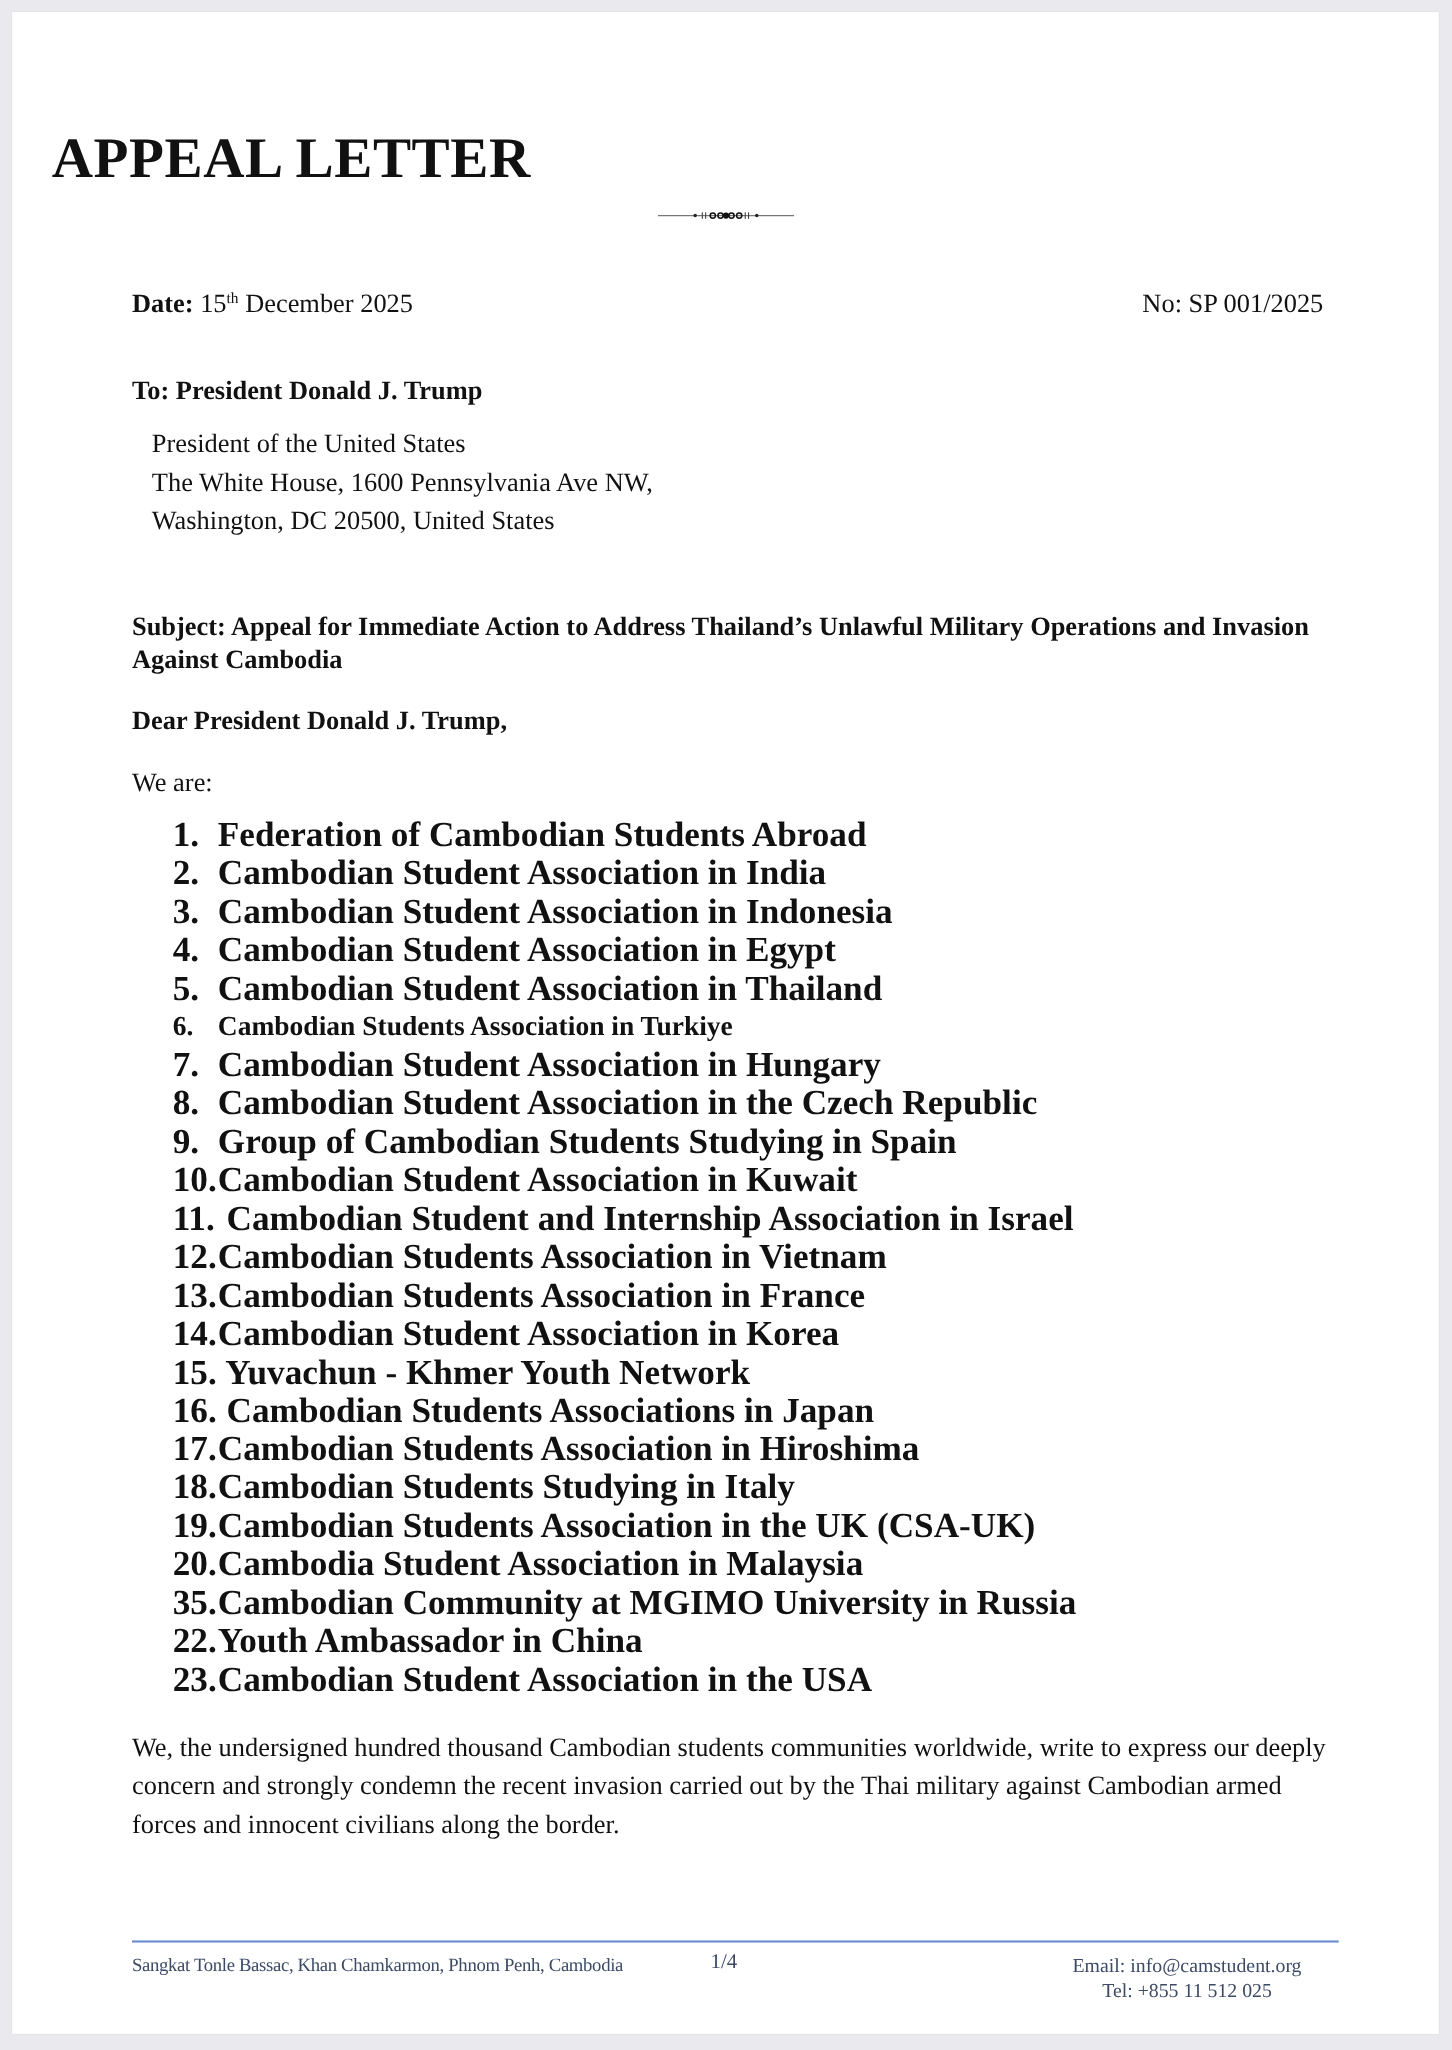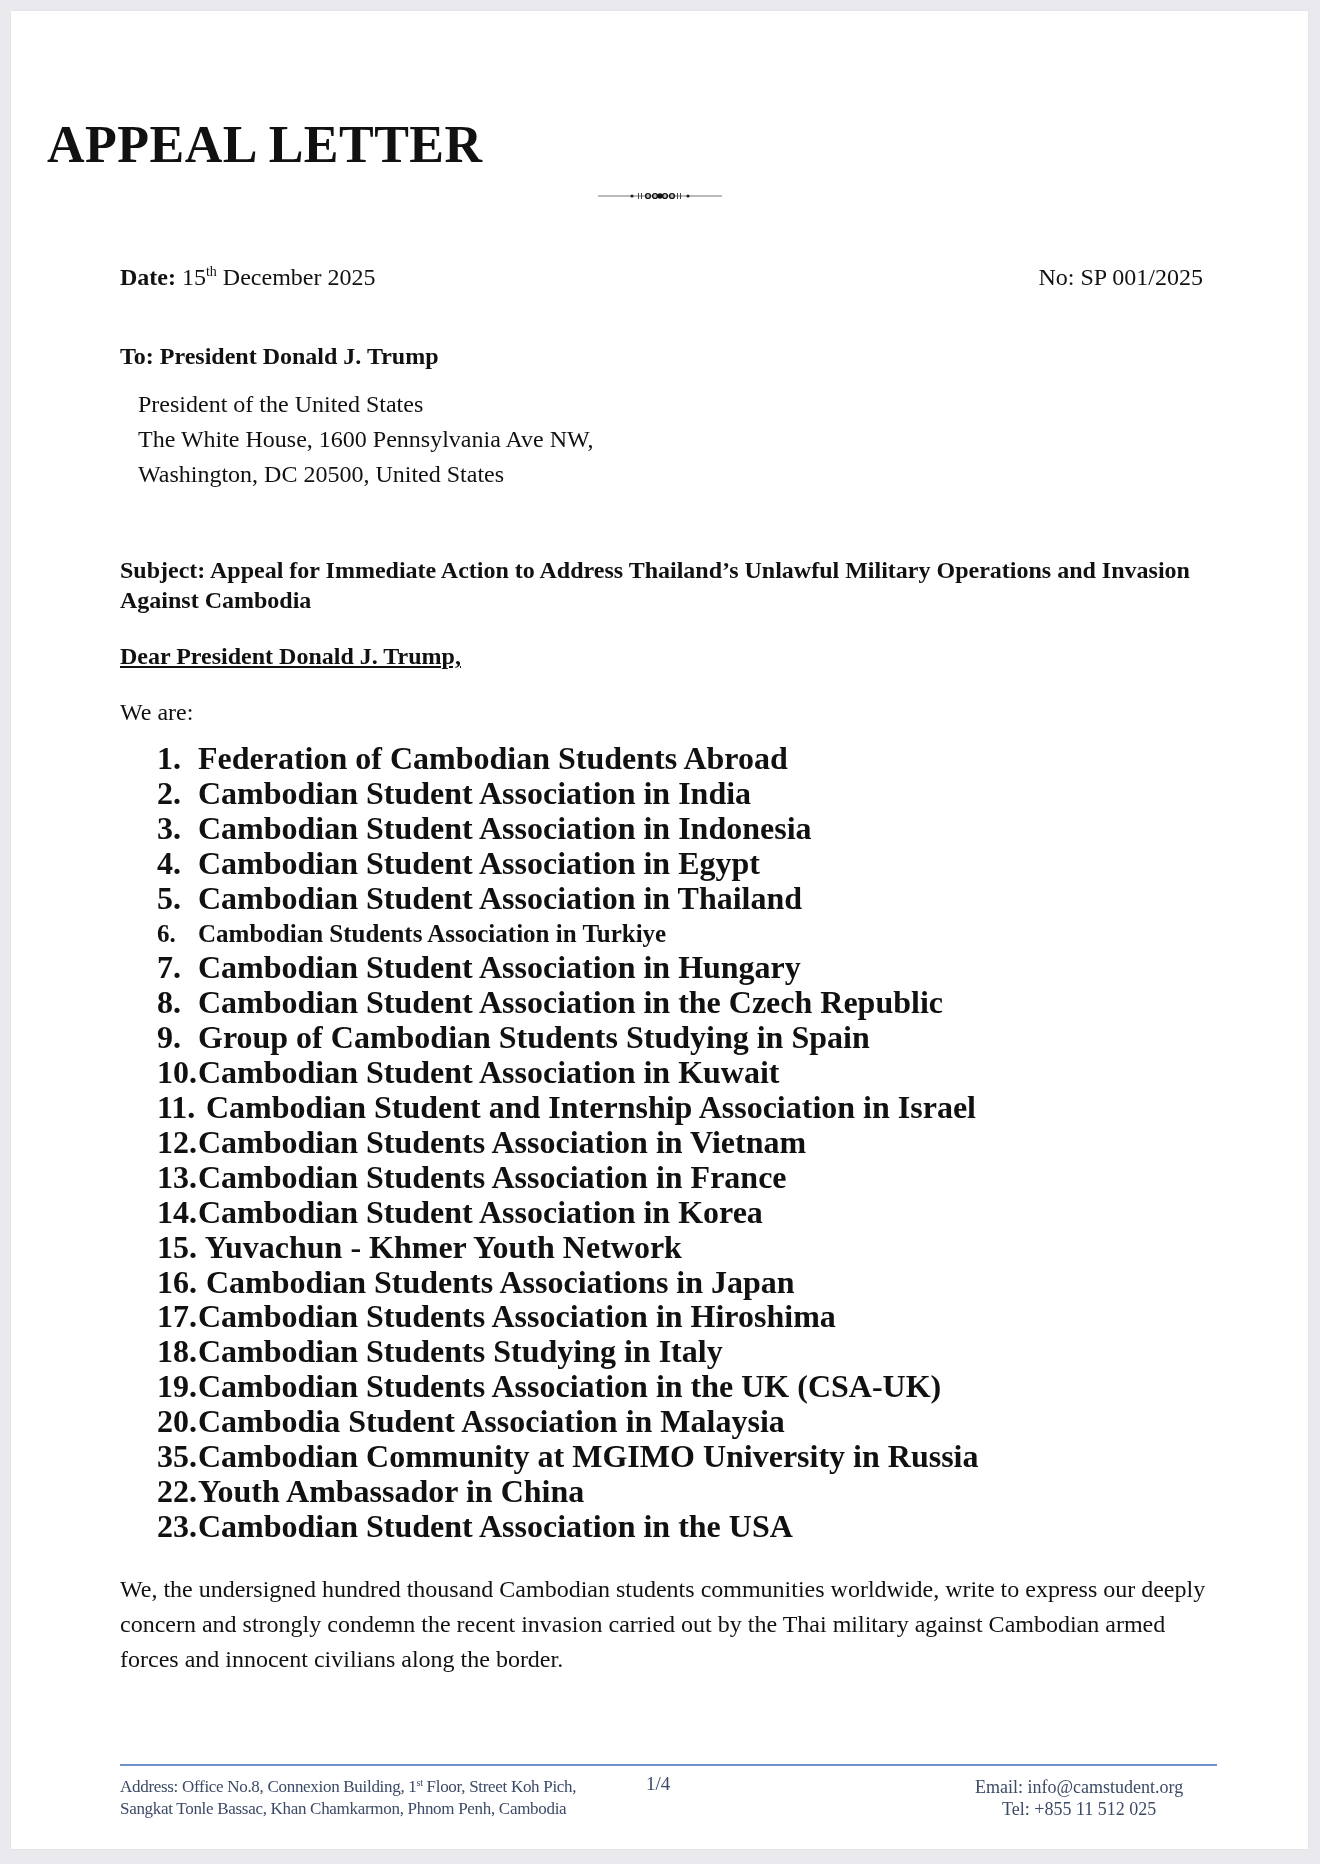--- a/index.html
+++ b/index.html
@@ -30,21 +30,21 @@
   .date-row { left: 109px; top: 253px; }
   .ref-no { right: 105px; top: 253px; }
   sup { font-size: 14px; vertical-align: 9px; line-height: 0; }
   .to { left: 109px; top: 332px; }
   .addr { left: 109px; font-size: 24px; margin-left: 18px; }
   .subject {
     left: 109px; top: 544px; width: 1090px;
     white-space: normal; line-height: 30px;
     font-weight: bold; font-size: 24px;
   }
-  .salutation { left: 109px; top: 632px; text-decoration: underline; }
+  .salutation { left: 109px; top: 632px; }
   .we-are { left: 109px; top: 688px; text-align: right; }
   .list { left: 146px; top: 730px; }
   .list-item {
     position: absolute; left: 0; white-space: nowrap;
     font-weight: bold; font-size: 32px; height: 35px; line-height: 35px;
   }
   .list-num { display: inline-block; width: 41px; }
   .list-num.wide { width: 41px; }
   .para {
     left: 109px; top: 1561px; width: 1090px;
@@ -126,21 +126,20 @@
     <div class="list-item" style="top:698px"><span class="list-num wide">35.</span><span>Cambodian Community at MGIMO University in Russia</span></div>
     <div class="list-item" style="top:732.9px"><span class="list-num wide">22.</span><span>Youth Ambassador in China</span></div>
     <div class="list-item" style="top:767.8px"><span class="list-num wide">23.</span><span>Cambodian Student Association in the USA</span></div>
   </div>
 
   <div class="abs para">We, the undersigned hundred thousand Cambodian students communities worldwide, write to express our deeply concern and strongly condemn the recent invasion carried out by the Thai military against Cambodian armed forces and innocent civilians along the border.</div>
 
   <div class="abs footer-line"></div>
 
   <div class="abs footer-text footer-addr">
-    <div><span>Address: Office No.8, Connexion Building, 1</span><sup>st</sup><span> Floor, Street Koh Pich,</span></div>
     <div>Sangkat Tonle Bassac, Khan Chamkarmon, Phnom Penh, Cambodia</div>
   </div>
 
   <div class="abs footer-page">1/4</div>
 
   <div class="abs footer-text footer-contact">
     <div>Email: info@camstudent.org</div>
     <div>Tel: +855 11 512 025</div>
   </div>
 

